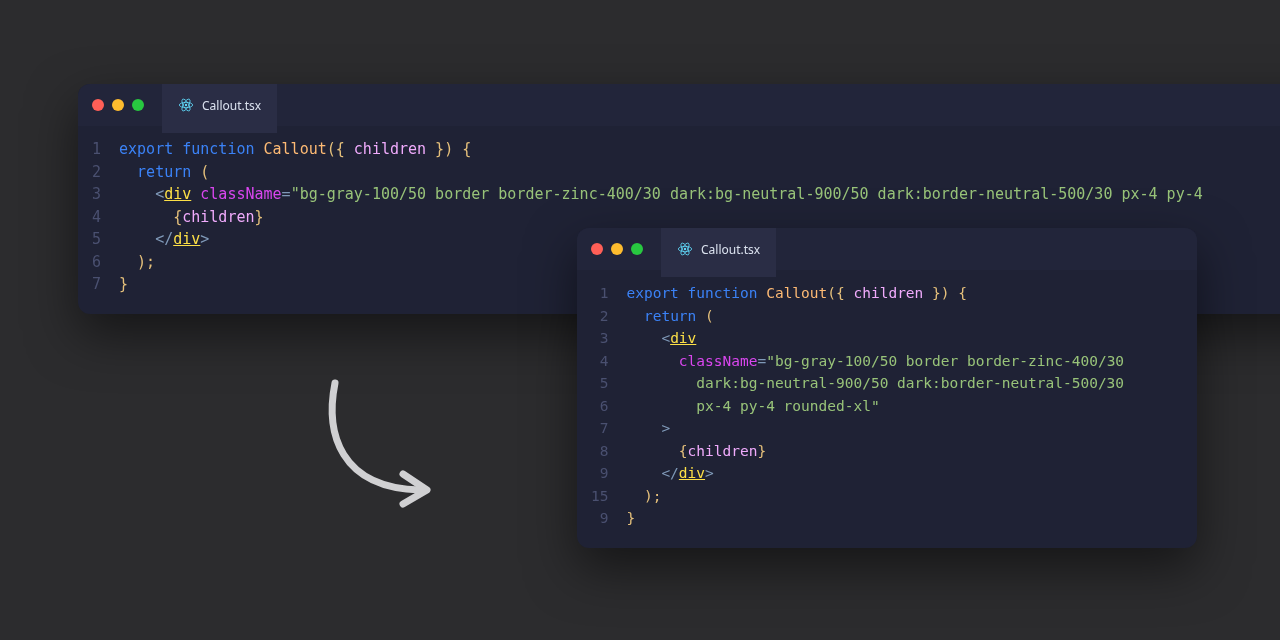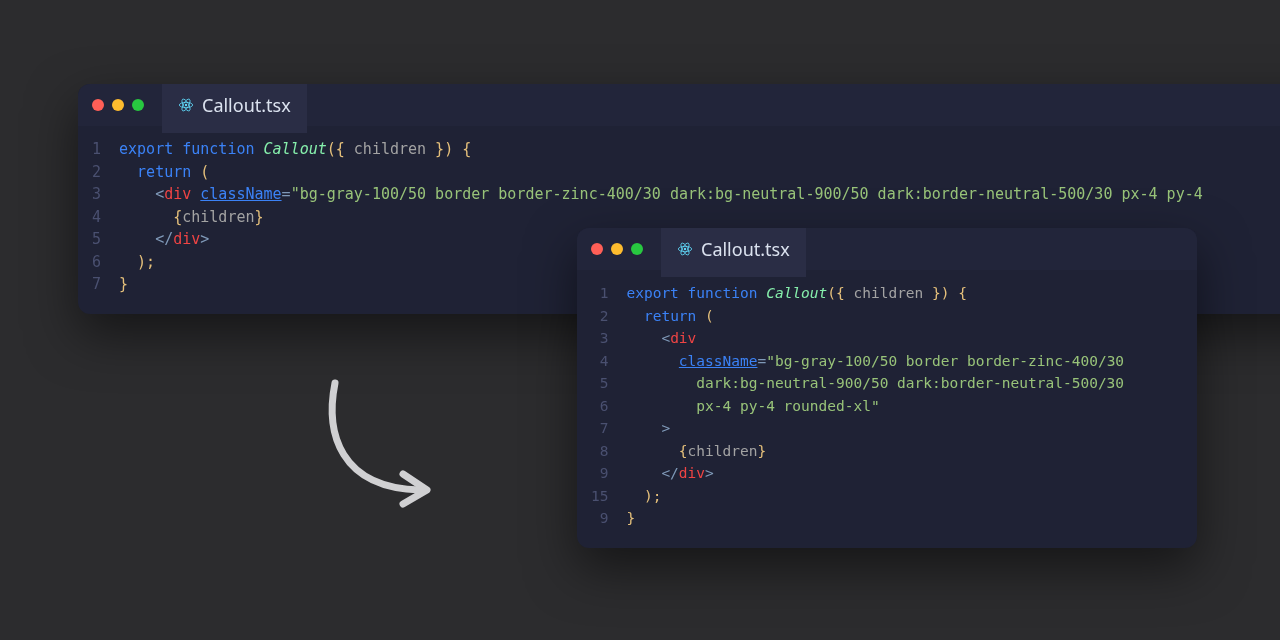--- a/index.html
+++ b/index.html
@@ -58,21 +58,21 @@
   .tab {
     display: flex;
     align-items: center;
     gap: 8px;
     background: #2a2d45;
     padding: 8px 16px;
     border-radius: 8px 8px 0 0;
     height: 56px;
     margin-top: 0;
     color: #dbe2ef;
-    font-size: 18px;
+    font-size: 12px;
     font-family: -apple-system, system-ui, sans-serif;
   }
 
   .react-icon {
     width: 16px; height: 16px;
     display: inline-flex;
   }
   .react-icon svg { width: 100%; height: 100%; }
 
   .code-area {
@@ -93,27 +93,27 @@
     color: #c7c9d1;
     padding-right: 20px;
   }
 
   
   .win-b .code-area { font-size: 14.5px; line-height: 22.5px; }
   .win-b .code { white-space: pre; }
 
   
   .k  { color: #3b82f6; }   
-  .fn { color: #86efac; font-weight: 500; font-style: italic; }   
+  .fn { color: #fdba74; font-weight: 500; }   
   .pn { color: #7f99b8; }   
   .tagP { color: #7f99b8; } 
-  .tag { color: #ef4444; }  
-  .attr{ color: #3b82f6; text-decoration: underline; }  
+  .tag { color: #fde047; text-decoration: underline; }  
+  .attr{ color: #d946ef; }  
   .str { color: #98c379; }  
-  .id  { color: #a3a3a3; }  
+  .id  { color: #f0abfc; }  
   .brY { color: #e5c07b; }  
 
   
   .arrow {
     position: absolute;
     left: 305px;
     top: 378px;
     width: 150px;
     height: 140px;
     pointer-events: none;

